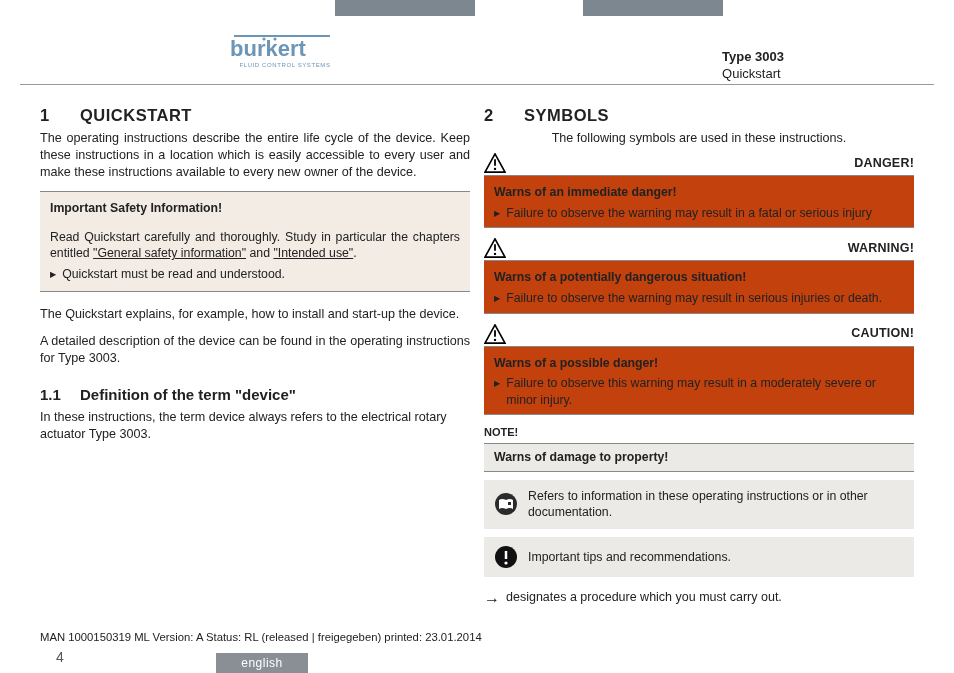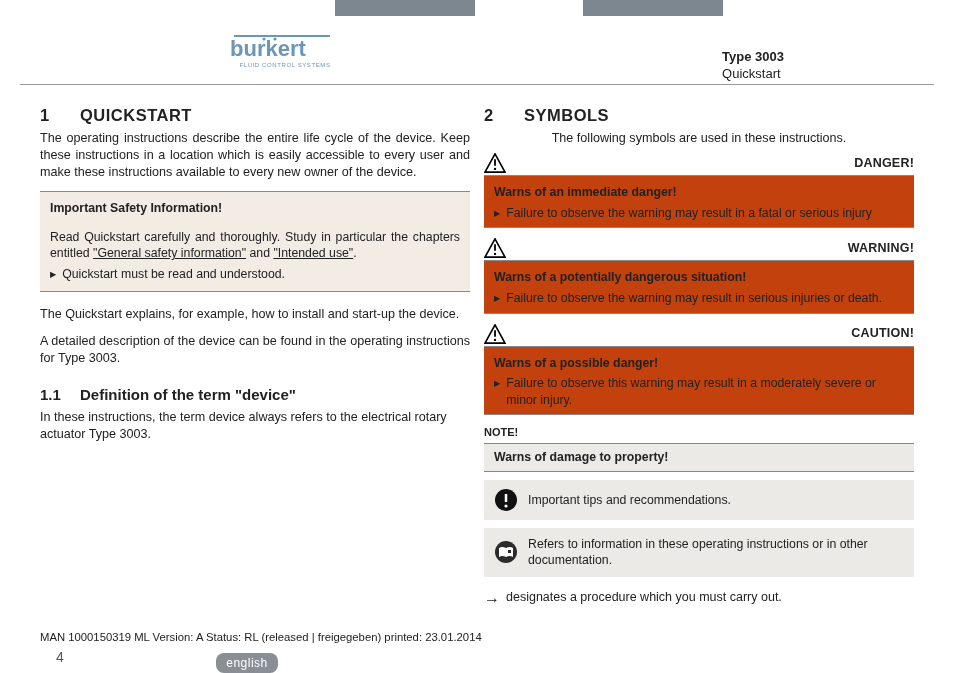--- a/index.html
+++ b/index.html
@@ -47,21 +47,21 @@
   .note-head { font-weight:bold; font-size:11px; margin-top:6px; margin-bottom:3px; }
   .note-strip { background:#eceae7; border-top:1.5px solid #888; border-bottom:1.5px solid #888; padding:5px 10px; font-size:12.3px; font-weight:bold; }
 
   .tip { display:flex; gap:10px; align-items:center; background:#eceae7; padding:8px 10px; margin-top:8px; font-size:12.3px; }
   .tip .ticon { flex:none; width:24px; height:24px; }
 
   .proc { font-size:12.5px; margin-top:10px; display:flex; gap:6px; align-items:center; }
 
   .foot-meta { position:absolute; left:40px; bottom:30px; font-size:11.3px; color:#222; }
   .page-num { position:absolute; left:56px; bottom:8px; font-size:14px; color:#555; }
-  .lang-tab { position:absolute; left:216px; bottom:0; width:62px; height:20px; background:#898f94; color:#fff; font-size:12px; text-align:center; line-height:20px; letter-spacing:0.5px;border-radius:8px; }
+  .lang-tab { position:absolute; left:216px; bottom:0; width:92px; height:20px; background:#898f94; color:#fff; font-size:12px; text-align:center; line-height:20px; letter-spacing:0.5px; }
 </style>
 </head>
 <body>
 
 <div class="page">
 
   <div class="top-tabs">
     <div class="tab tab-left"></div>
     <div class="tab tab-right"></div>
   </div>
@@ -172,36 +172,36 @@
               <span>Failure to observe this warning may result in a moderately severe or minor injury.</span>
             </div>
         </div>
       </div>
 
       <div class="note-head">NOTE!</div>
       <div class="note-strip">Warns of damage to property!</div>
 
       <div class="tip">
         <svg class="ticon" viewBox="0 0 24 24">
+          <circle cx="12" cy="12" r="11" fill="#2b2b2b"></circle>
+          <path d="M5 8 Q8 6 12 8 Q16 6 19 8 L19 17 Q16 15 12 17 Q8 15 5 17 Z" fill="#fff"></path>
+          <rect x="14" y="10" width="3" height="3" fill="#2b2b2b"></rect>
+        </svg>
+        <span>Refers to information in these operating instructions or in other documentation.</span>
+      </div>
+
+      <div class="tip">
+        <svg class="ticon" viewBox="0 0 24 24">
             <circle cx="12" cy="12" r="11" fill="#111"></circle>
             <line x1="12" y1="6" x2="12" y2="14" stroke="#fff" stroke-width="2.5"></line>
             <circle cx="12" cy="18" r="1.6" fill="#fff"></circle>
           </svg>
         <span>Important tips and recommendations.</span>
       </div>
 
-      <div class="tip">
-        <svg class="ticon" viewBox="0 0 24 24">
-          <circle cx="12" cy="12" r="11" fill="#2b2b2b"></circle>
-          <path d="M5 8 Q8 6 12 8 Q16 6 19 8 L19 17 Q16 15 12 17 Q8 15 5 17 Z" fill="#fff"></path>
-          <rect x="14" y="10" width="3" height="3" fill="#2b2b2b"></rect>
-        </svg>
-        <span>Refers to information in these operating instructions or in other documentation.</span>
-      </div>
-
       <div class="proc">
         <span style="font-size:16px;">→</span>
         <span>designates a procedure which you must carry out.</span>
       </div>
 
     </div>
   </div>
 
   <div class="foot-meta">MAN 1000150319 ML Version: A Status: RL (released | freigegeben) printed: 23.01.2014</div>
   <div class="page-num">4</div>

